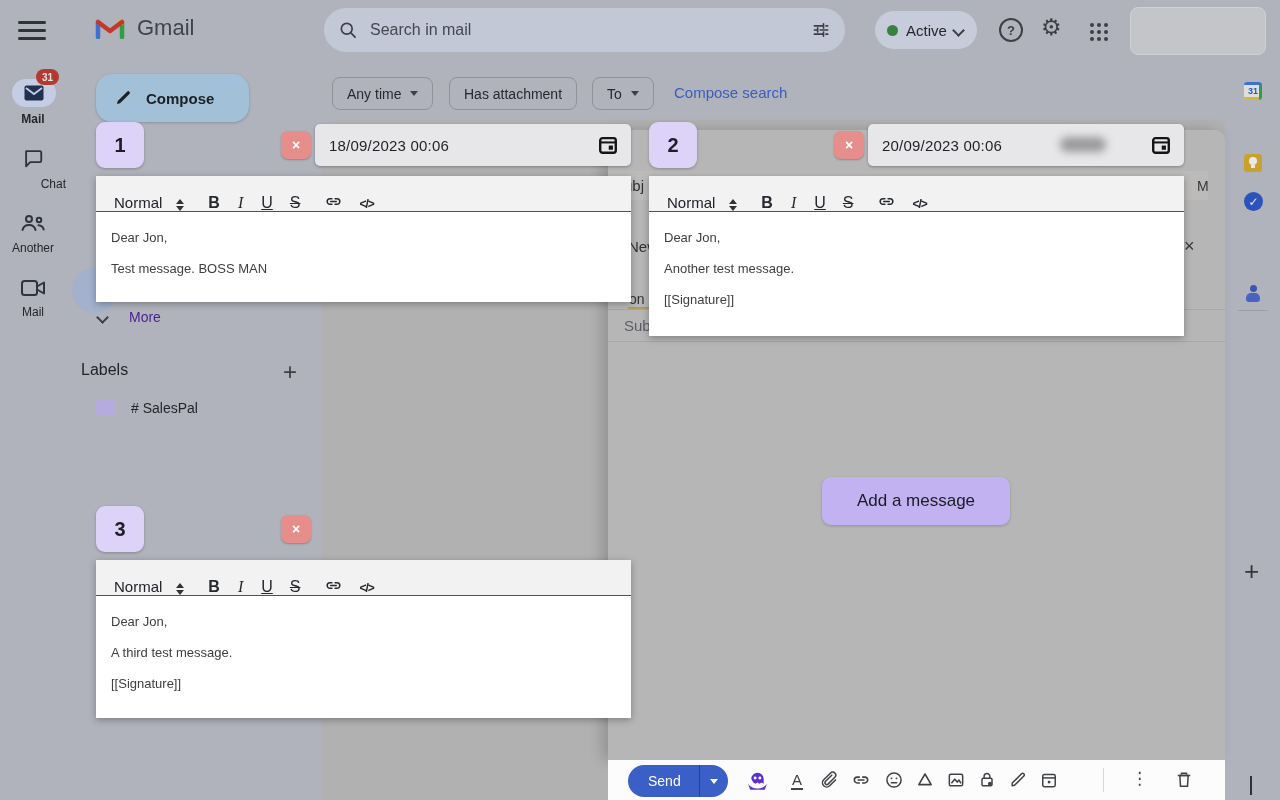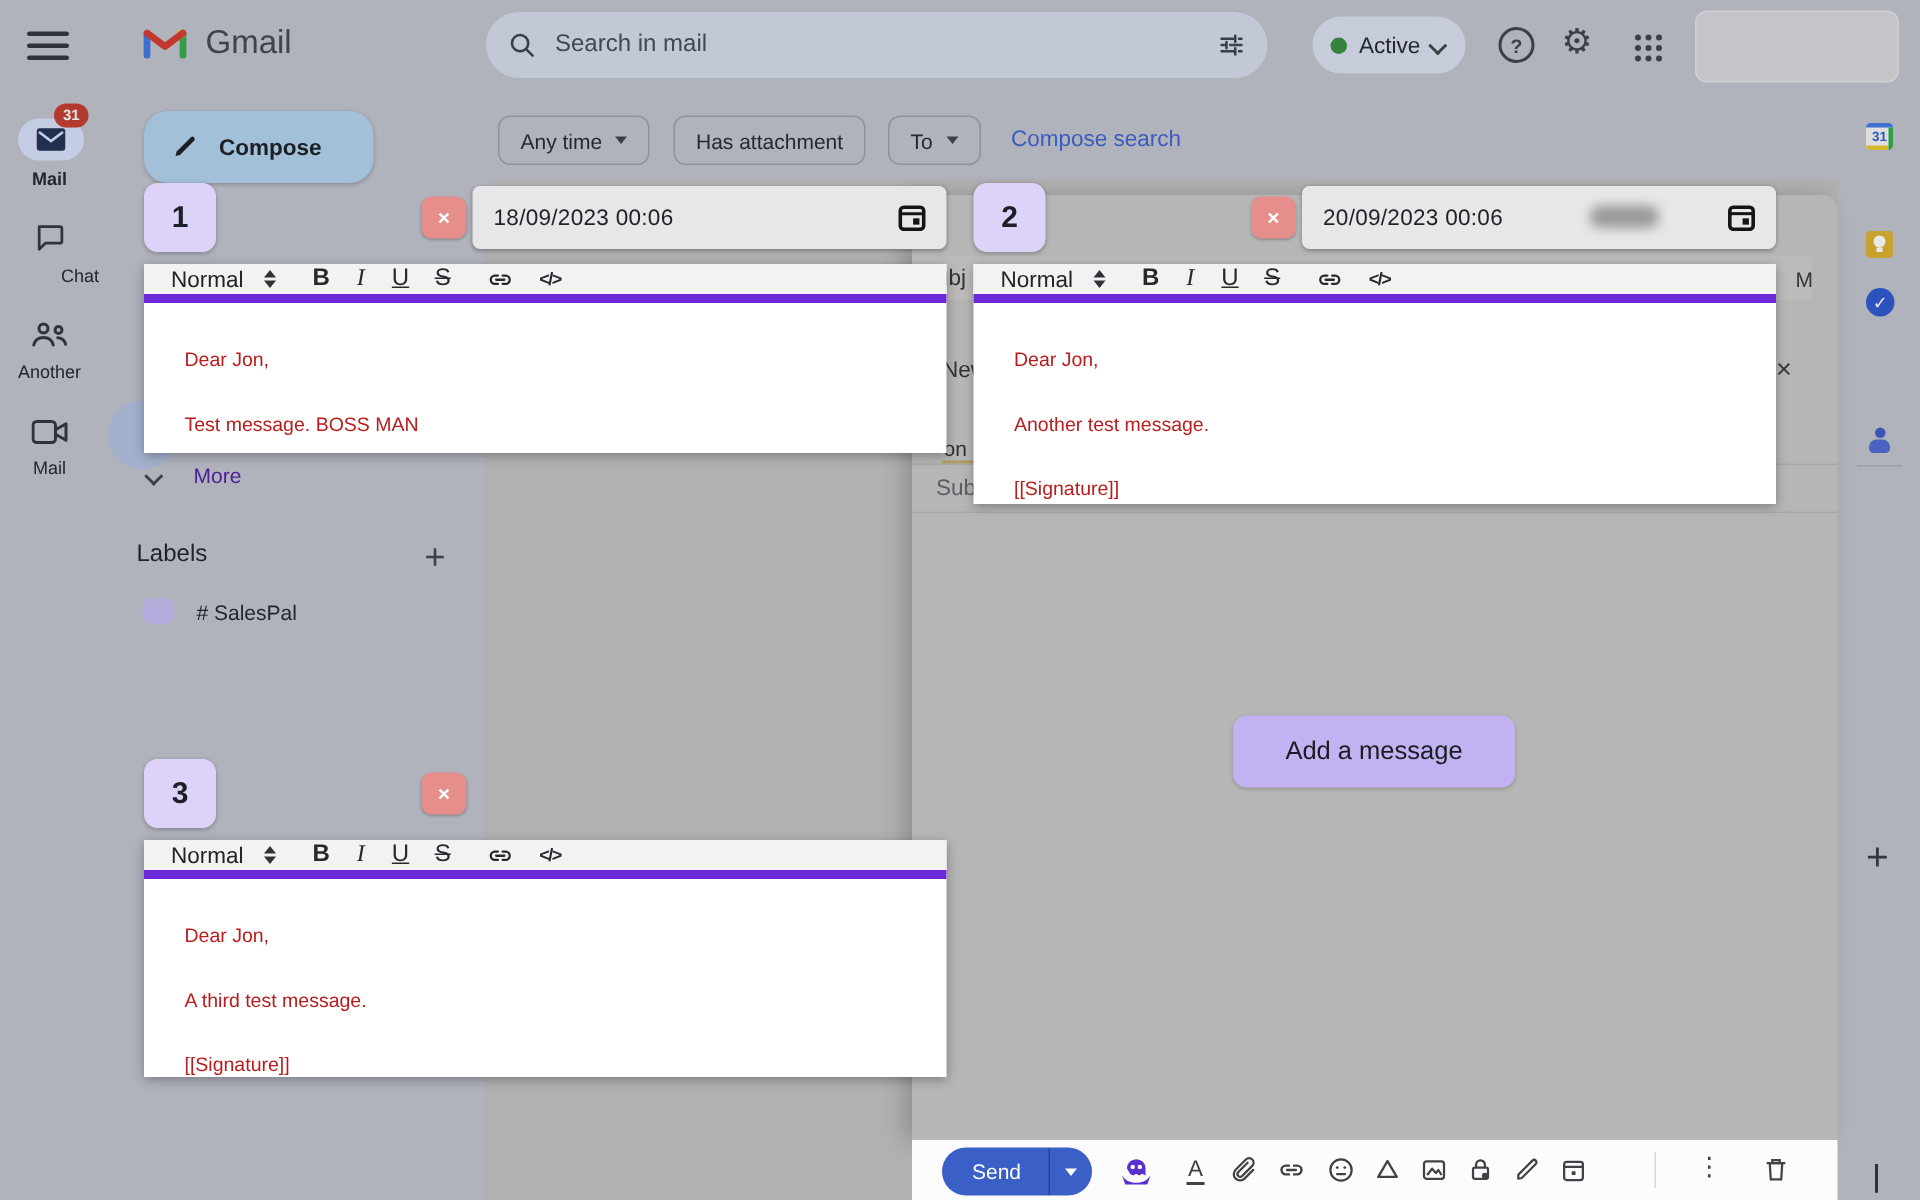--- a/index.html
+++ b/index.html
@@ -55,51 +55,51 @@
   .rail-ic{z-index:3;cursor:pointer;}
 
   
   .compose-btn{left:96px;top:74px;width:153px;height:48px;border-radius:16px;background:#a2c0d8;z-index:3;
                display:flex;align-items:center;padding-left:18px;box-sizing:border-box;gap:14px;cursor:pointer;
                box-shadow:0 1px 3px rgba(0,0,0,.2);}
   .compose-label{font-size:15px;font-weight:600;color:#1c1f24;}
   .side-circle{left:72px;top:267px;width:46px;height:46px;border-radius:50%;background:#a3b1cc;z-index:1;}
   .more-row{left:98px;top:309px;z-index:3;display:flex;align-items:center;gap:22px;cursor:pointer;}
   .more-label{font-size:14px;color:#4c1d95;}
-  .labels-head{left:91px;top:361px;font-size:16px;font-weight:500;color:#1f2328;z-index:3;}
+  .labels-head{left:81px;top:361px;font-size:16px;font-weight:500;color:#1f2328;z-index:3;}
   .labels-plus{left:283px;top:358px;font-size:24px;font-weight:300;color:#3c4045;z-index:3;cursor:pointer;}
   .tag-ic{left:95px;top:399px;width:21px;height:17px;border-radius:5px;background:#b5abdd;z-index:3;}
   .tag-label{left:131px;top:400px;font-size:14px;color:#23262c;z-index:3;cursor:pointer;}
 
   
   .panel-badge{width:48px;height:46px;border-radius:9px;background:#ddd3f8;z-index:10;
                display:flex;align-items:center;justify-content:center;font-size:20px;font-weight:bold;color:#1c1f26;
                box-shadow:0 1px 3px rgba(0,0,0,.25);}
   .close-btn{width:30px;height:28px;border-radius:7px;background:#e58e8c;z-index:10;color:#fff;font-size:14px;font-weight:bold;
              display:flex;align-items:center;justify-content:center;cursor:pointer;box-shadow:0 1px 2px rgba(0,0,0,.25);}
   .date-field{width:316px;height:42px;border-radius:5px;background:#e7e7e9;z-index:10;display:flex;align-items:center;
               padding:0 12px 0 14px;box-sizing:border-box;cursor:pointer;box-shadow:0 1px 3px rgba(0,0,0,.3);}
   .date-text{font-size:15px;color:#1e2126;letter-spacing:.2px;flex:1;}
   .smudge{position:absolute;left:192px;top:13px;width:46px;height:15px;background:#5a5a5e;border-radius:7px;filter:blur(4px);opacity:.55;}
   .editor-card{background:#fff;z-index:10;box-shadow:0 2px 7px rgba(0,0,0,.3);}
-  .ed-toolbar{height:26px;background:#f2f2f3;border-bottom:6px solid #6d28d9;display:flex;align-items:center;padding-left:18px;box-sizing:border-box;}
+  .ed-toolbar{height:36px;background:#f2f2f3;border-bottom:1px solid #6d28d9;display:flex;align-items:flex-end;padding-left:18px;box-sizing:border-box;}
   .tb-style{font-size:15px;color:#202328;cursor:pointer;}
   .updown{margin-left:14px;display:flex;flex-direction:column;gap:2px;cursor:pointer;}
   .updown i{display:block;width:0;height:0;border-left:4px solid transparent;border-right:4px solid transparent;}
   .updown .up{border-bottom:5px solid #2f3338;}
   .updown .dn{border-top:5px solid #2f3338;}
   .tb-btn{font-size:16px;color:#26292e;cursor:pointer;line-height:1;}
   .tb-b{margin-left:24px;font-weight:700;}
   .tb-i{margin-left:18px;font-style:italic;font-family:"Liberation Serif","DejaVu Serif",serif;}
   .tb-u{margin-left:18px;text-decoration:underline;}
   .tb-s{margin-left:17px;text-decoration:line-through;}
   .tb-link{margin-left:24px;cursor:pointer;display:flex;}
   .tb-code{margin-left:16px;font-size:12px;font-weight:bold;letter-spacing:-1px;color:#26292e;cursor:pointer;}
   .ed-content{padding:10px 15px;box-sizing:border-box;cursor:text;}
-  .ed-content p{margin:12px;line-height:31px;font-size:13px;color:#b91c1c;}
+  .ed-content p{margin:0;line-height:31px;font-size:13px;color:#404040;}
 
   .add-msg-btn{left:822px;top:477px;width:188px;height:48px;border-radius:9px;background:#c2b2f2;z-index:10;
                display:flex;align-items:center;justify-content:center;font-size:17px;color:#191c22;cursor:pointer;
                box-shadow:0 1px 3px rgba(0,0,0,.2);}
 
   
   .footer-strip{left:608px;top:760px;width:617px;height:40px;background:#fcfcfc;z-index:5;}
   .send-split{position:absolute;left:20px;top:5px;height:32px;border-radius:16px;background:#3a60c8;display:flex;overflow:hidden;}
   .send-main{padding:0 18px 0 20px;display:flex;align-items:center;color:#fff;font-size:14px;cursor:pointer;}
   .send-sep{width:1px;background:rgba(0,0,0,.3);}

